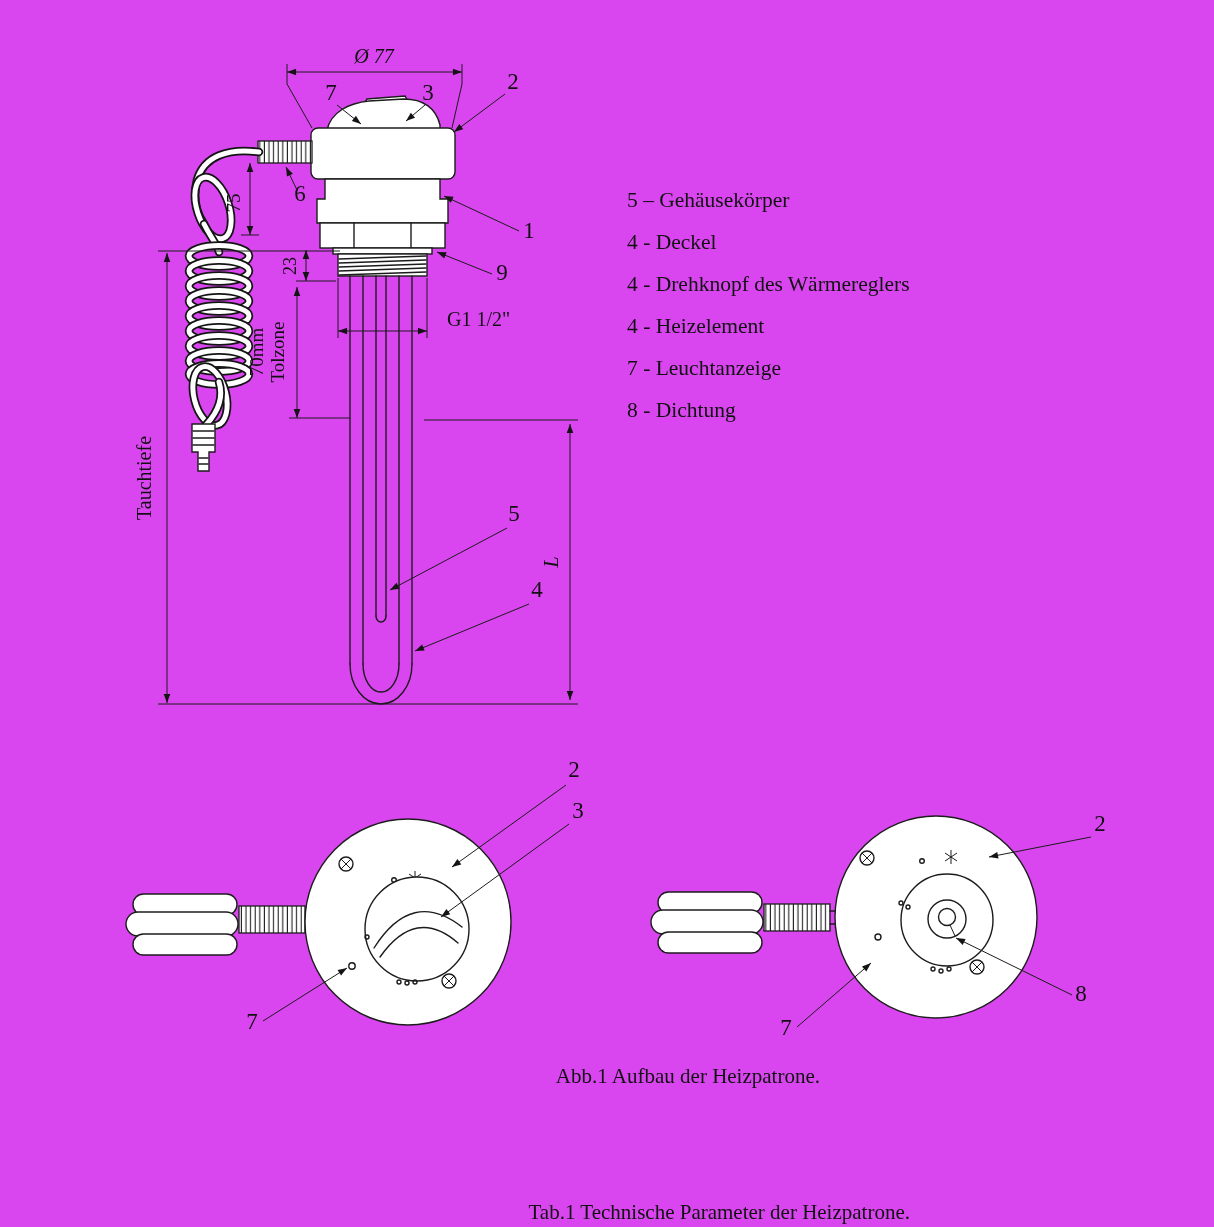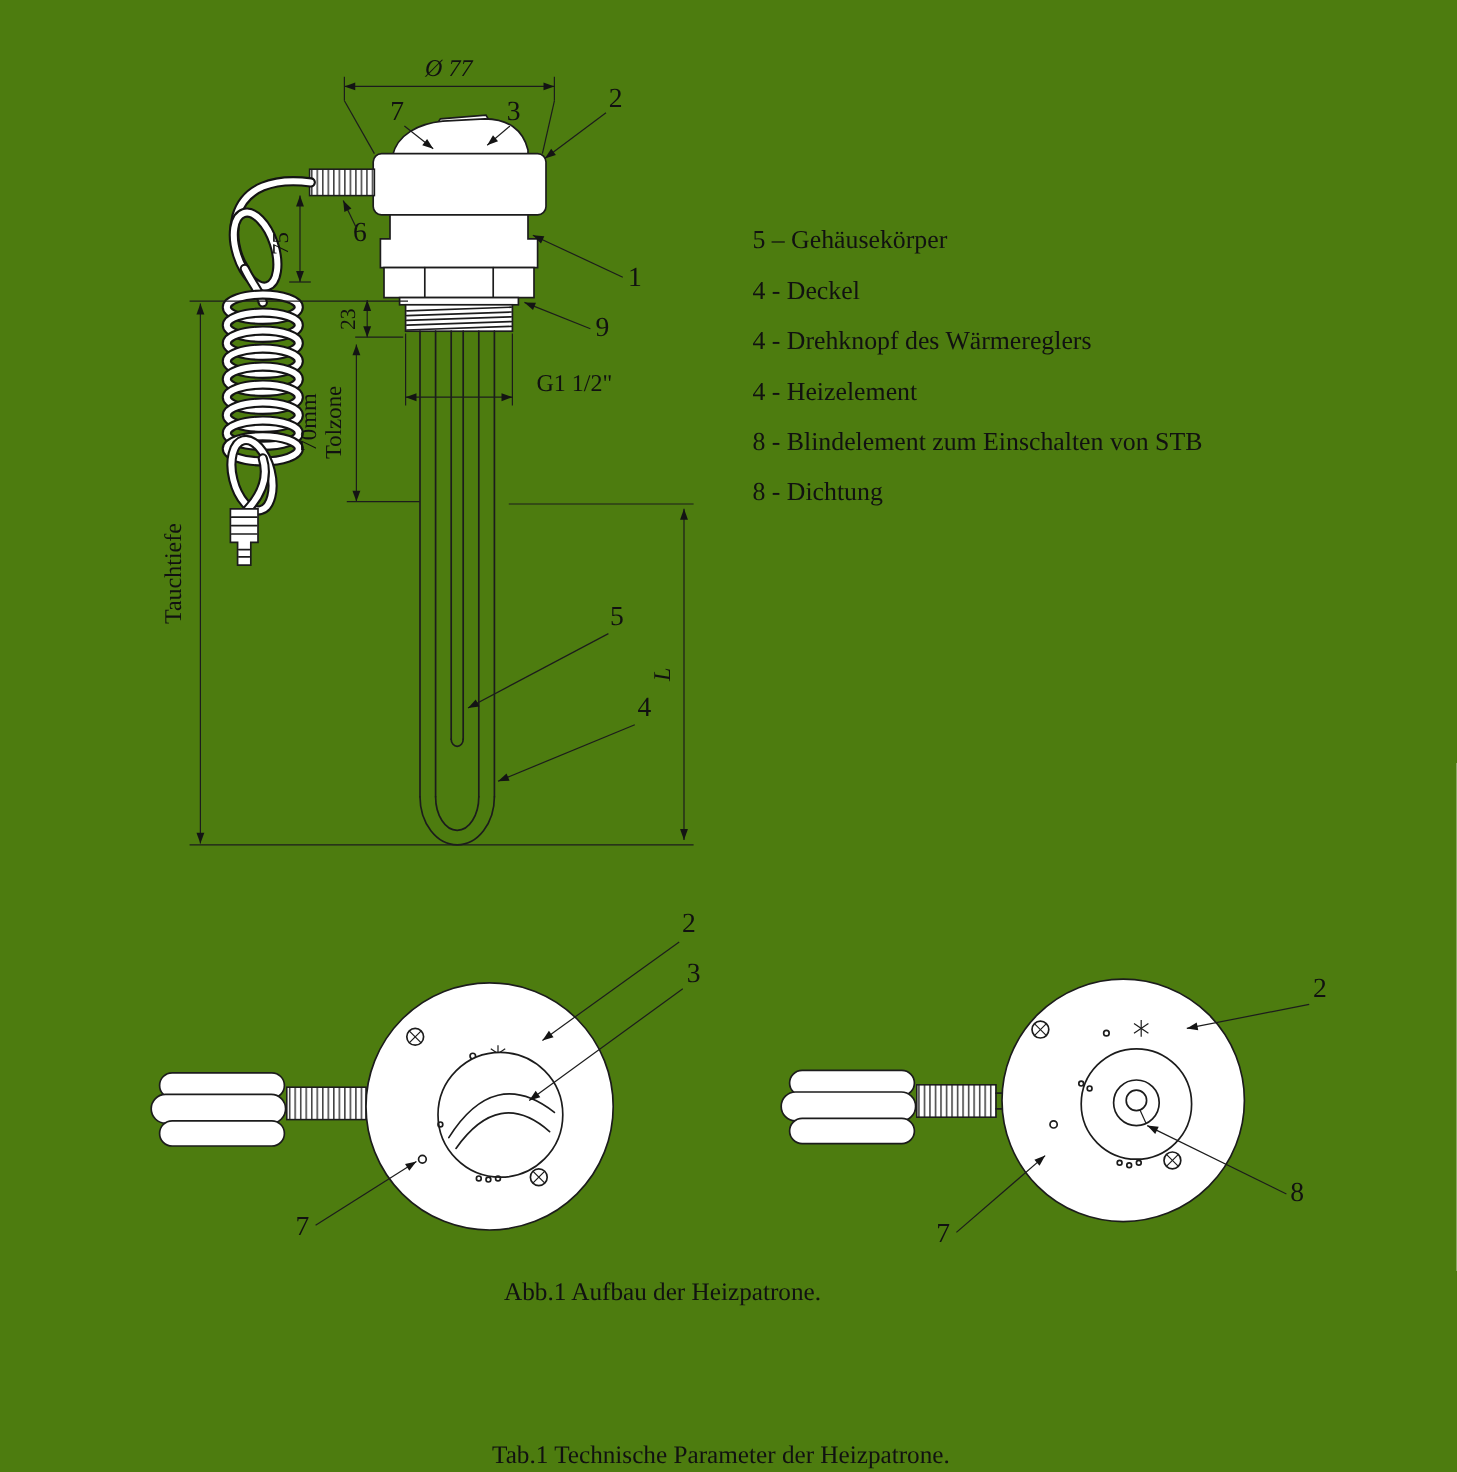--- a/index.html
+++ b/index.html
@@ -1,27 +1,27 @@
 <!DOCTYPE html>
 <html><head>
 <meta charset="utf-8">
 <style>
   html,body{margin:0;padding:0;background:#fff}
-  .page{position:relative;width:1214px;height:1227px;background:#4d7c0f;overflow:hidden;
+  .page{position:relative;width:1214px;height:1227px;background:#d946ef;overflow:hidden;
         font-family:"Liberation Serif",serif;color:#111}
   svg.art{position:absolute;left:0;top:0}
   .ln{stroke:#1c1c1c;stroke-width:1.4;fill:none;stroke-linecap:round}
   .fw{fill:#fff;stroke:#1c1c1c;stroke-width:1.4}
   .dim{stroke:#1c1c1c;stroke-width:1;fill:none}
   .co{stroke:#141414;stroke-width:8.5;fill:none;stroke-linecap:round}
   .ci{stroke:#fff;stroke-width:5;fill:none;stroke-linecap:round}
   .st{font-family:"Liberation Serif",serif;fill:#111}
   .legend{position:absolute;left:627px;top:179px}
   .legend-item{font-size:21.5px;line-height:42px;white-space:nowrap}
-  .caption{position:absolute;font-size:21px;text-align:left;white-space:nowrap}
+  .caption{position:absolute;font-size:21px;text-align:right;white-space:nowrap}
   .cap-fig{left:420px;top:1064px;width:400px}
   .cap-tab{left:410px;top:1200px;width:500px}
 </style>
 </head>
 <body>
 
 <div class="page">
 
 <svg class="art" width="1214" height="1227" viewBox="0 0 1214 1227">
   <defs>
@@ -261,20 +261,20 @@
     <text class="st" x="786" y="1035" font-size="23" text-anchor="middle">7</text>
     <line class="dim" x1="797" y1="1027" x2="871" y2="963" marker-end="url(#arw)"></line>
   </g>
 </svg>
 
 <div class="legend">
   <div class="legend-item">5 – Gehäusekörper</div>
   <div class="legend-item">4 - Deckel</div>
   <div class="legend-item">4 - Drehknopf des Wärmereglers</div>
   <div class="legend-item">4 - Heizelement</div>
-  <div class="legend-item">8 - Blindelement zum Einschalten von STB</div>
+  <div class="legend-item">7 - Leuchtanzeige</div>
   <div class="legend-item">8 - Dichtung</div>
 </div>
 
 <div class="caption cap-fig">Abb.1 Aufbau der Heizpatrone.</div>
 <div class="caption cap-tab">Tab.1 Technische Parameter der Heizpatrone.</div>
 
 </div>
 
 </body></html>

